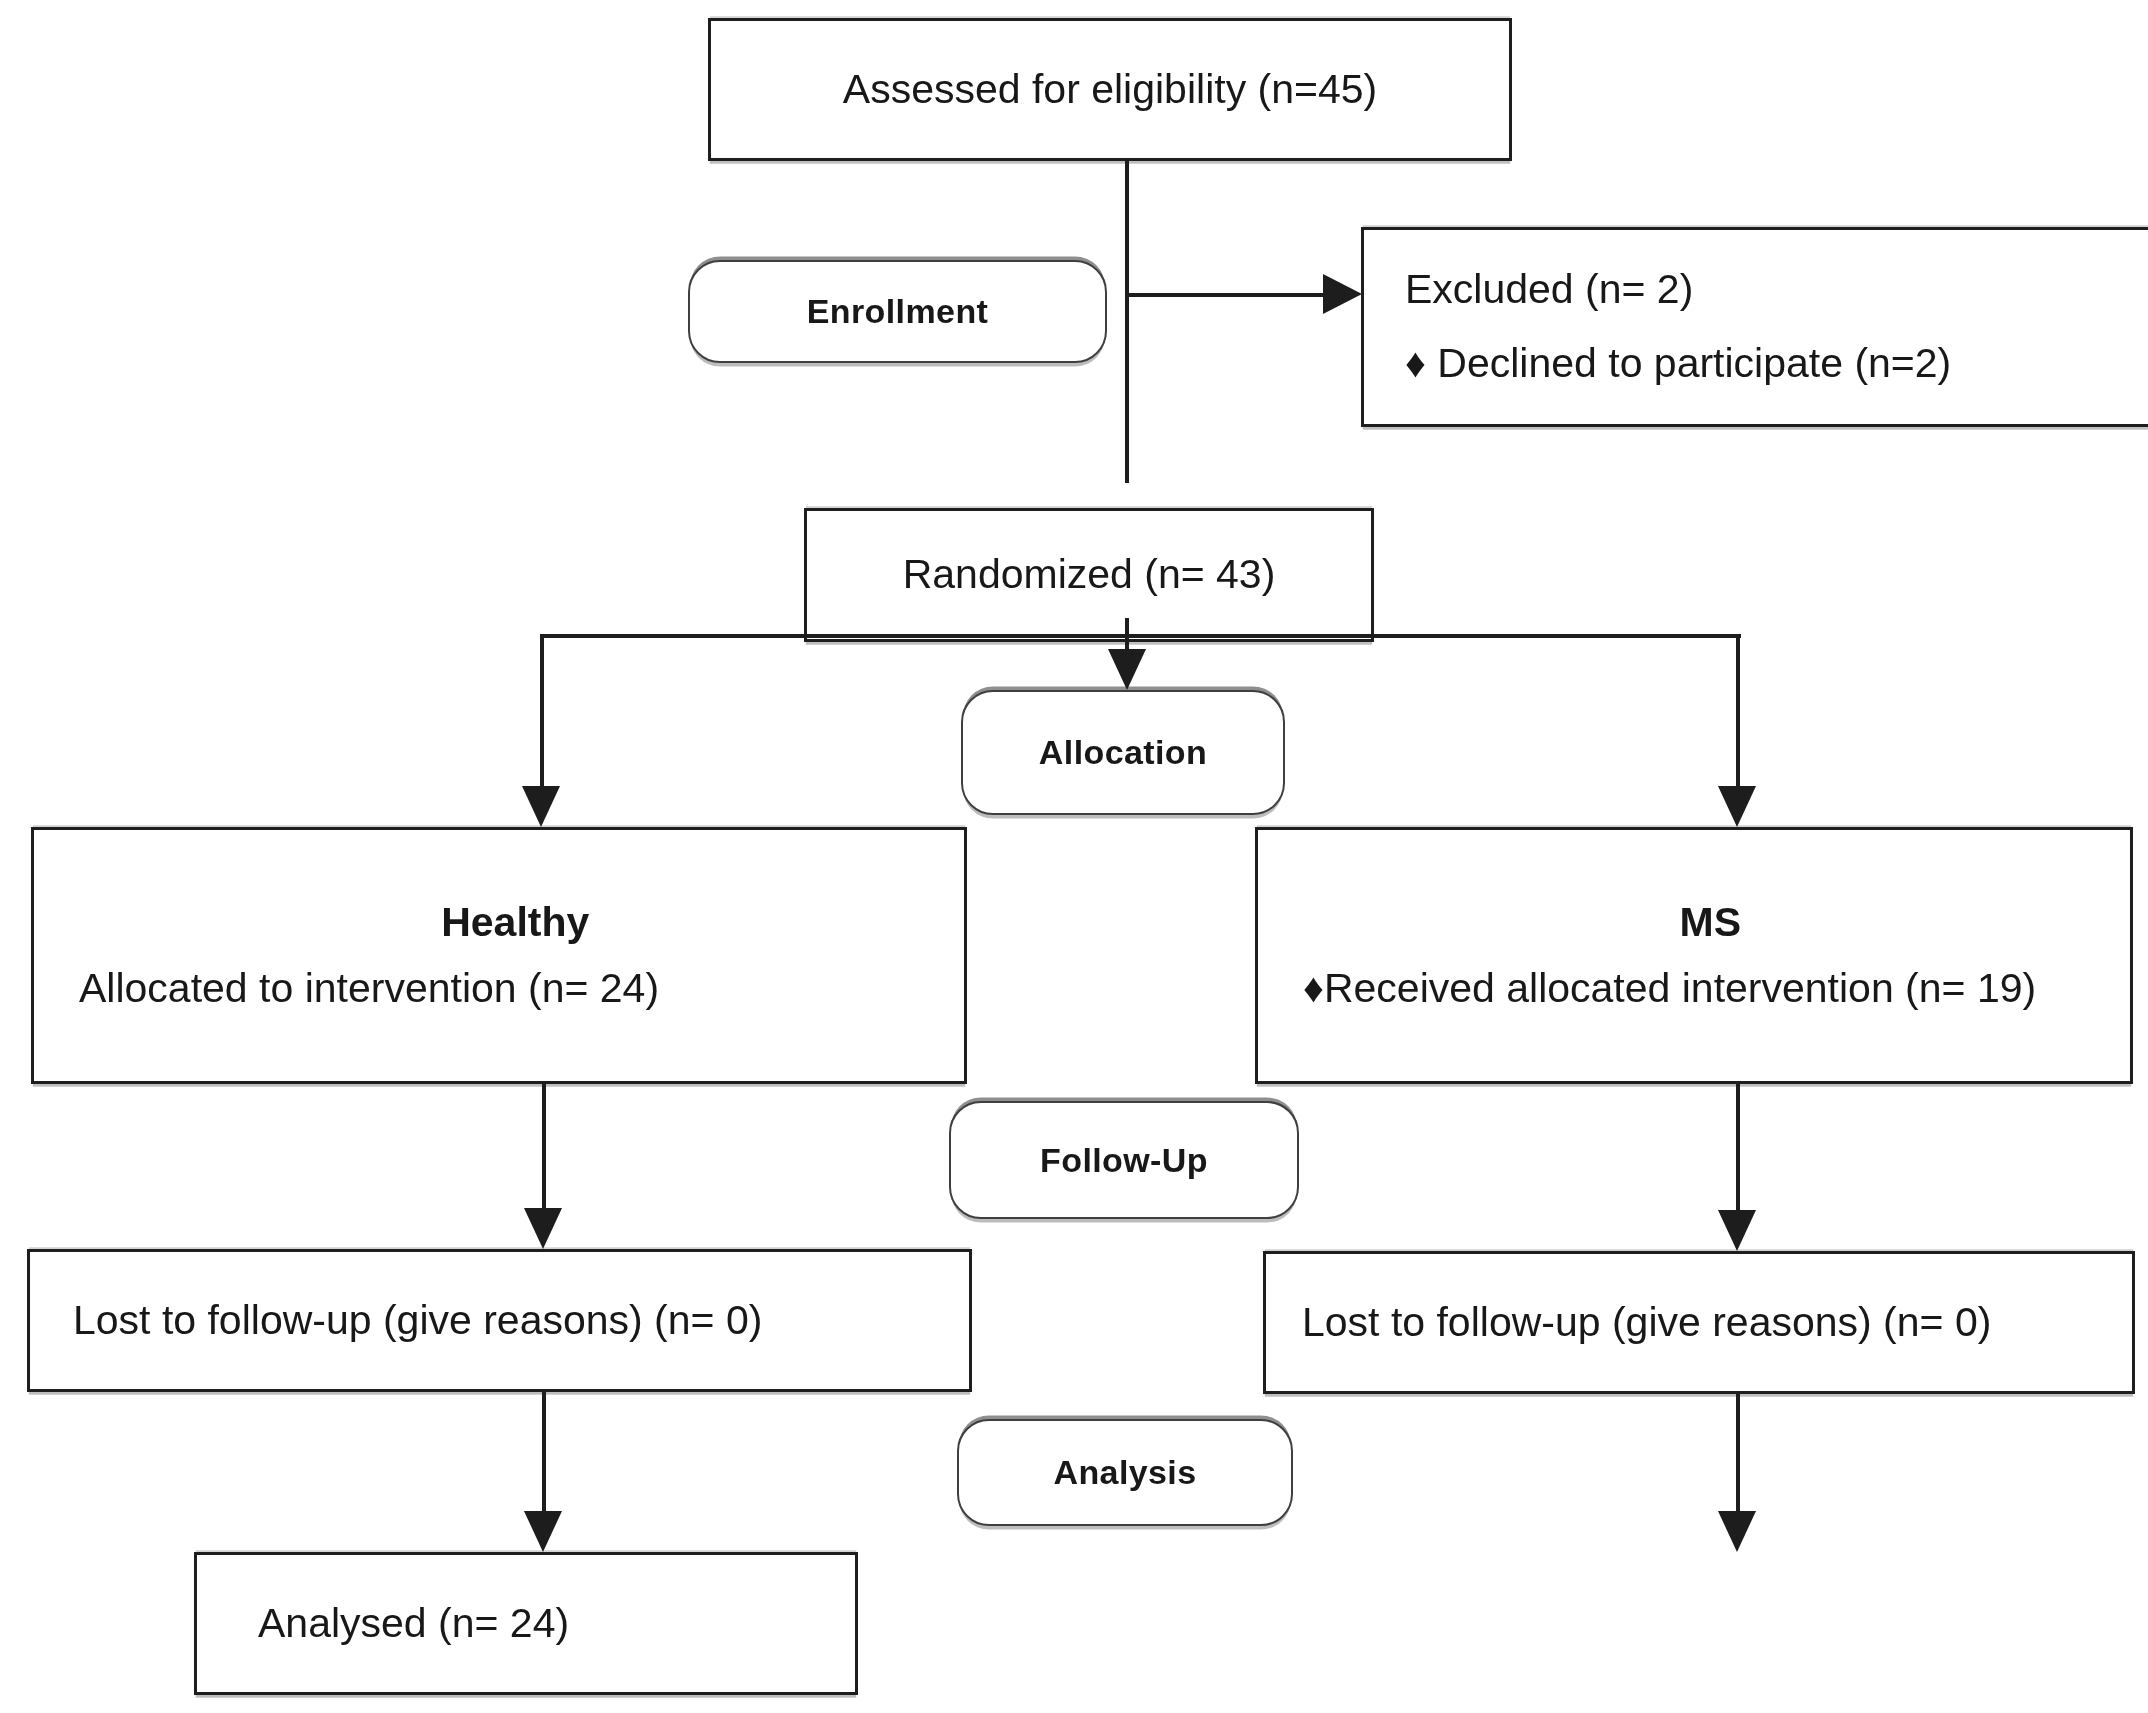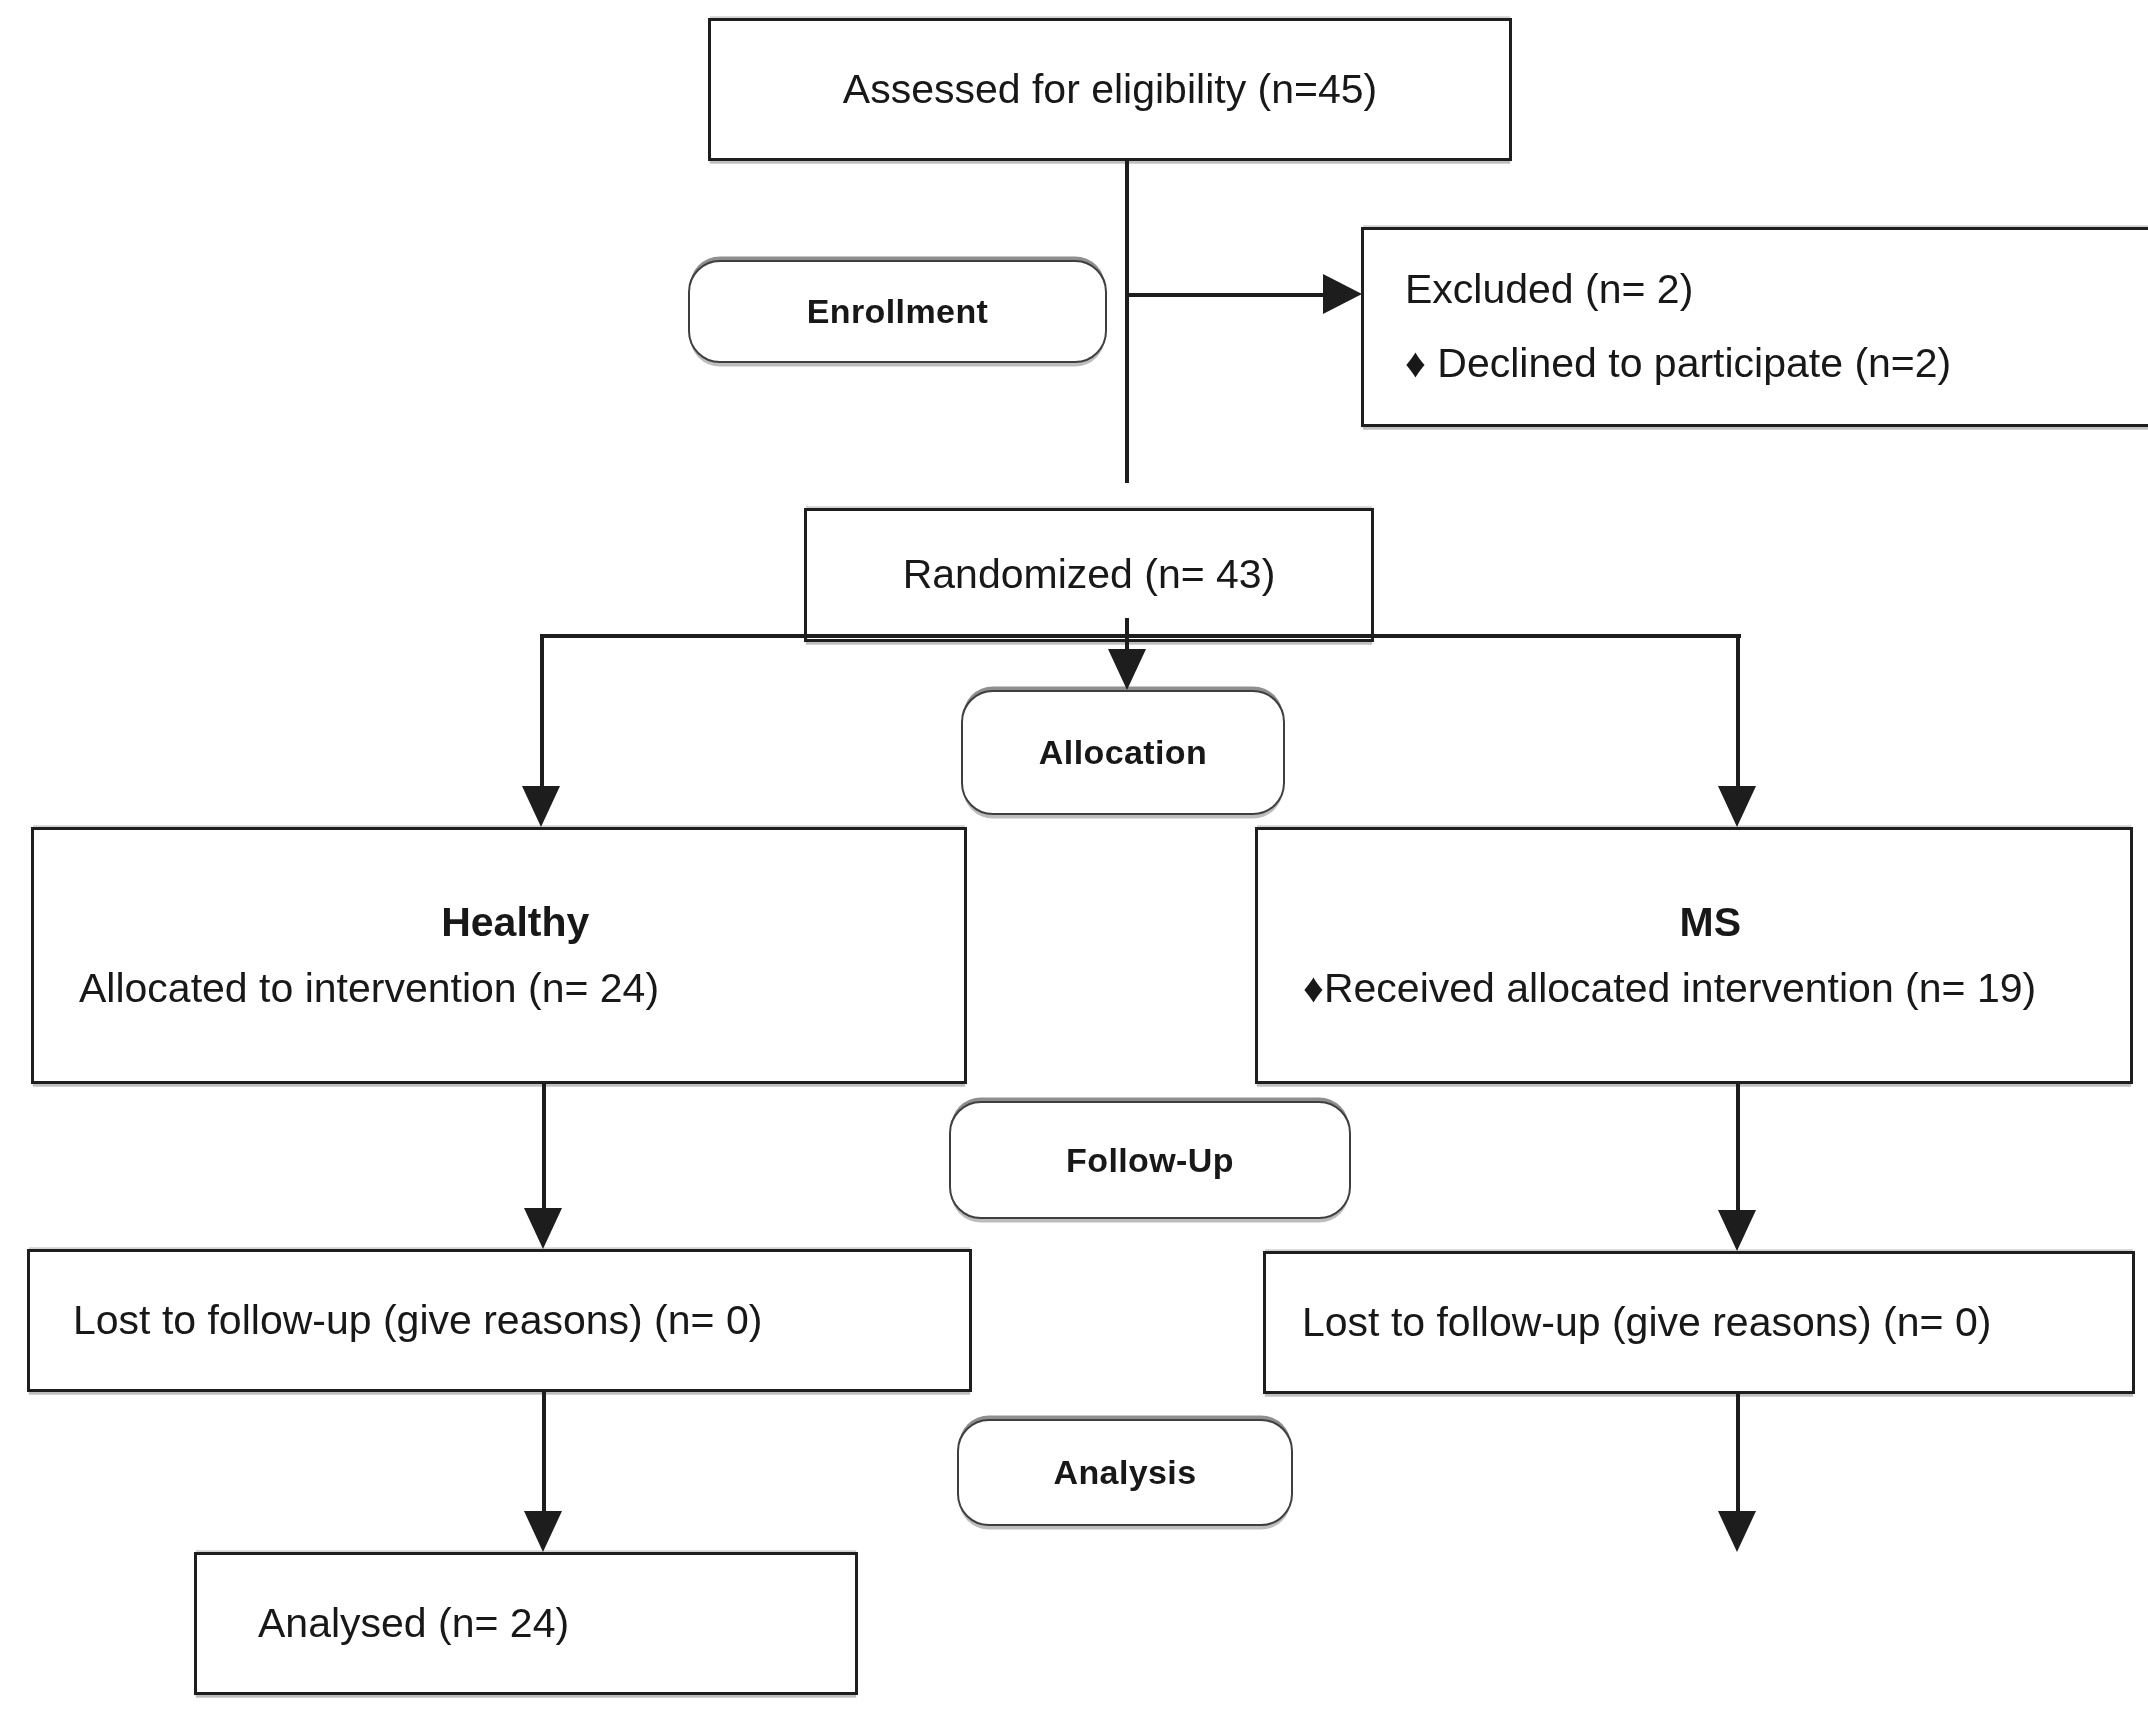--- a/index.html
+++ b/index.html
@@ -70,21 +70,21 @@
     border-left: 39px solid #1d1d1d;
   }
   
   #assessed        { left: 708px;  top: 18px;   width: 804px;  height: 143px; }
   #enrollment      { left: 688px;  top: 260px;  width: 419px;  height: 103px; }
   #excluded        { left: 1361px; top: 227px;  width: 822px;  height: 200px; padding-left: 41px; padding-right: 10.7px; line-height: 1.8; }
   #randomized      { left: 804px;  top: 484px;  width: 570px;  height: 134px; margin-top: 24px; }
   #allocation      { left: 961px; top: 690px;  width: 324px;  height: 125px; }
   #healthy         { left: 31px;   top: 827px;  width: 936px; height: 257px; padding-left: 45px; padding-right: 12.5px; }
   #ms              { left: 1255px; top: 827px;  width: 878px;  height: 257px; padding-left: 45px; padding-right: 12.5px; }
-  #followup        { left: 949px; top: 1101px; width: 402px;  height: 118px; }
+  #followup        { left: 949px; top: 1101px; width: 350px;  height: 118px; }
   #lost-left       { left: 27px;   top: 1249px; width: 945px; height: 143px; padding-left: 43px; }
   #lost-right      { left: 1263px; top: 1251px; width: 872px;  height: 143px; padding-left: 36px; }
   #analysis        { left: 957px; top: 1419px; width: 336px;  height: 107px; }
   #analysed-left   { left: 194px;  top: 1552px; width: 664px;  height: 143px; padding-left: 61px; }
   #analysed-right  { left: 1415px; top: 1552px; width: 602px;  height: 143px; padding-left: 43px; }
 </style>
 </head>
 <body>
 
 <div class="canvas">

